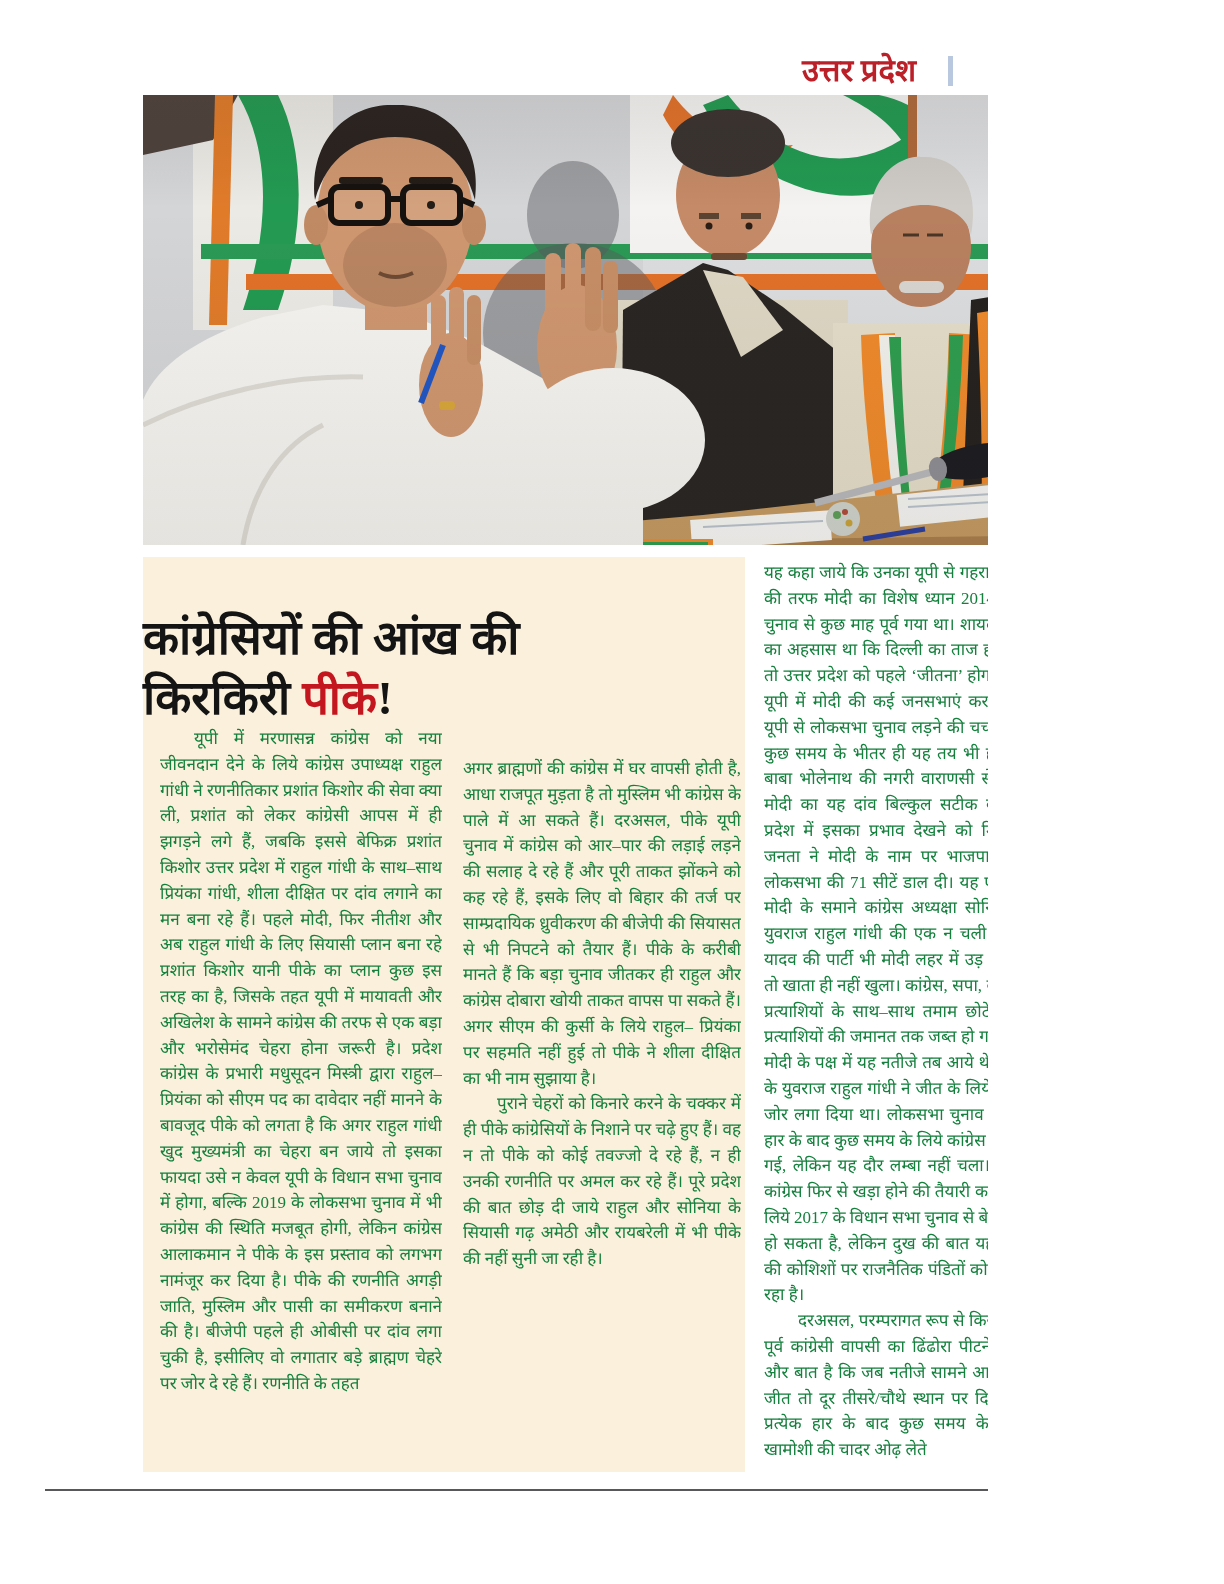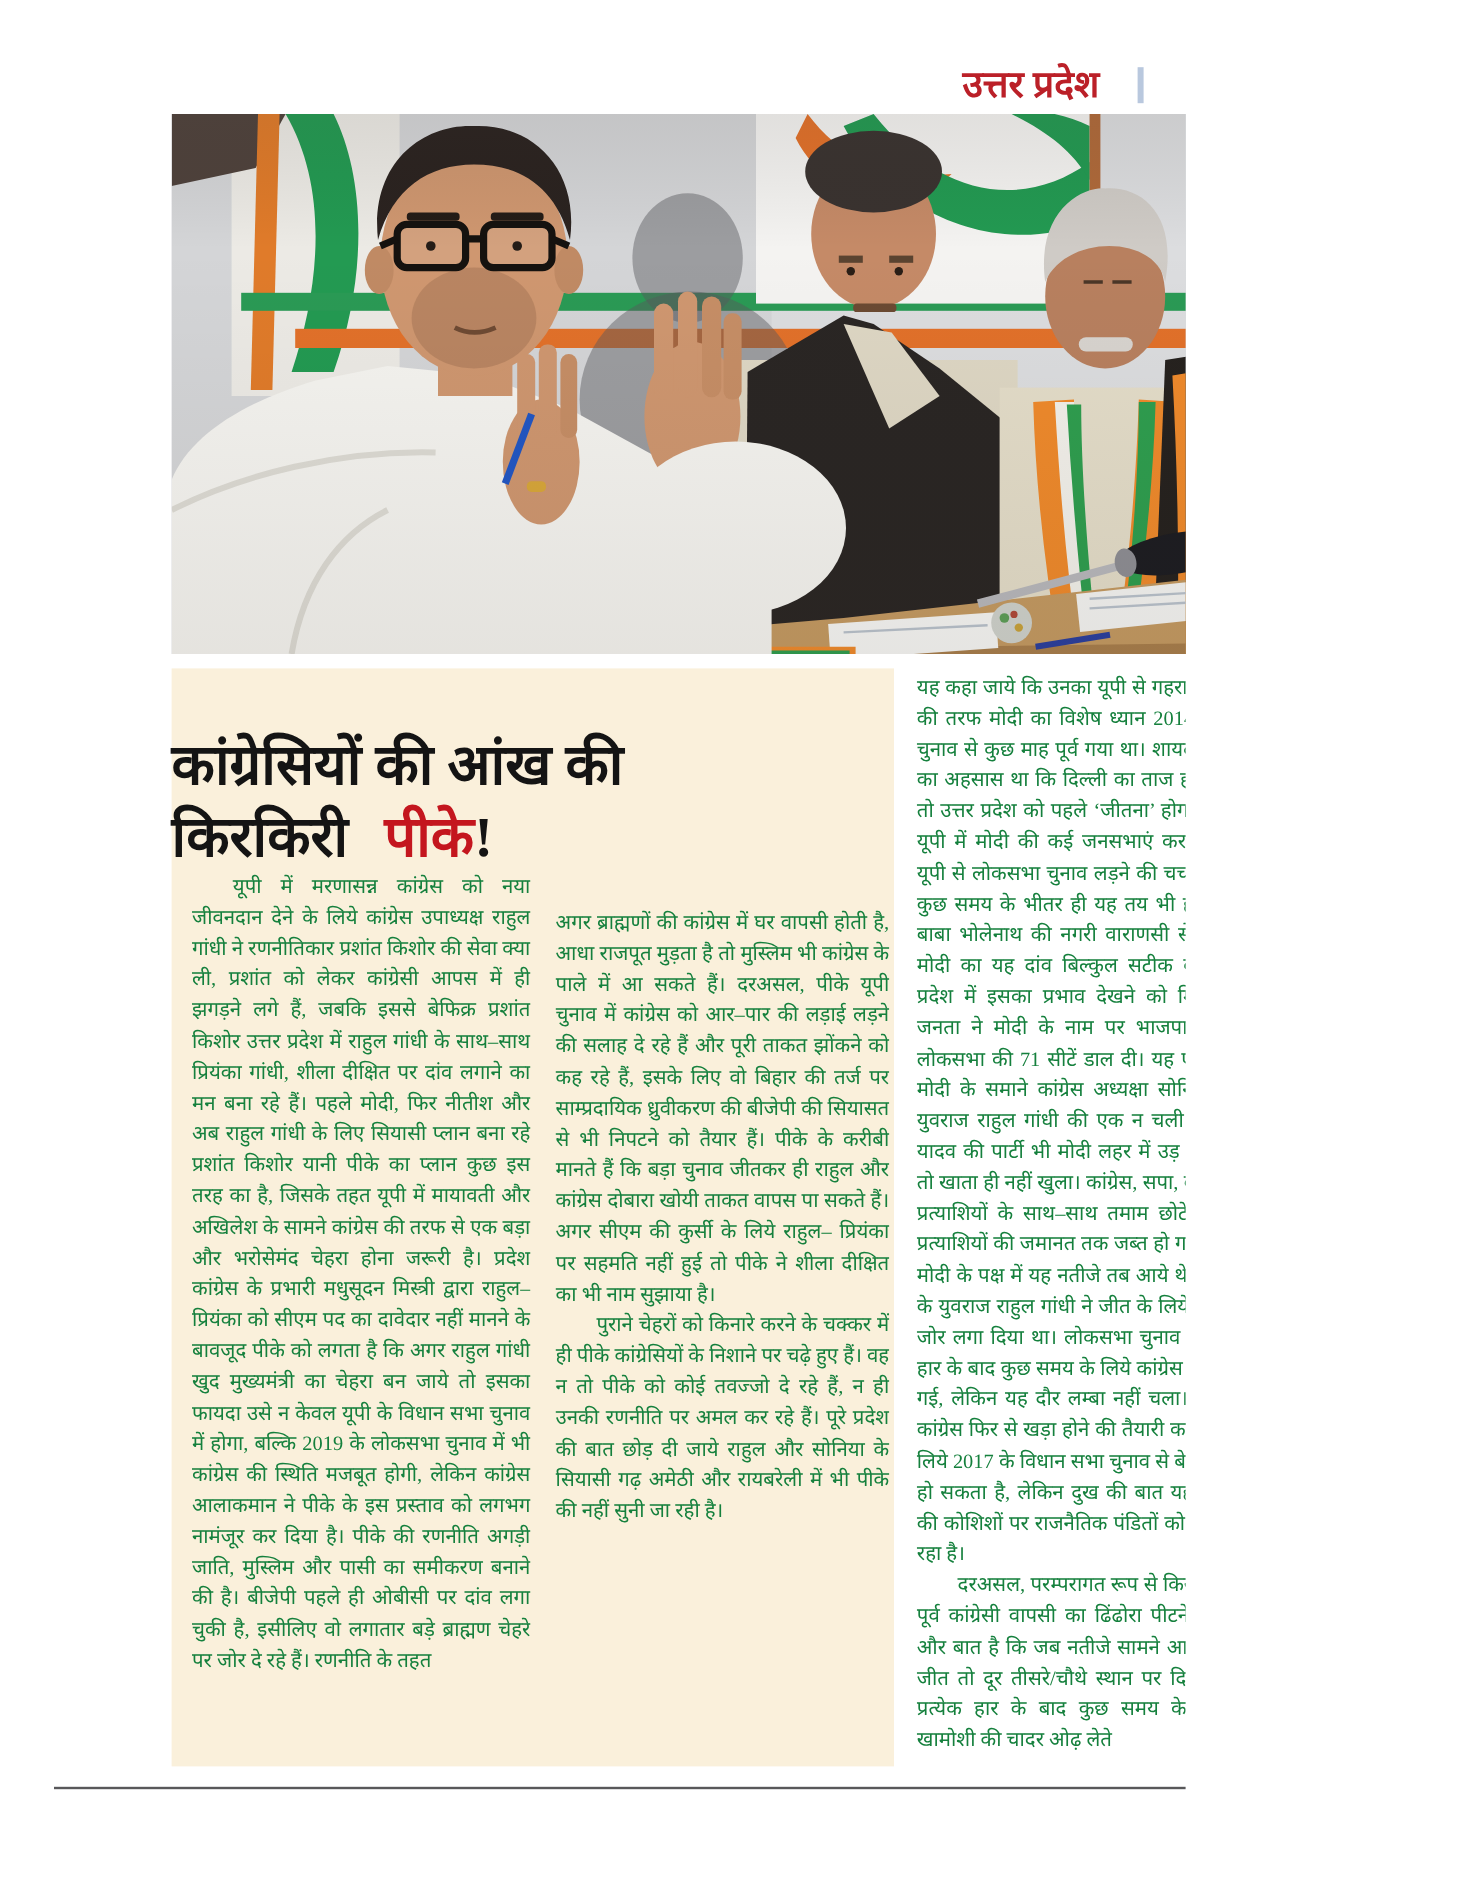--- a/index.html
+++ b/index.html
@@ -15,21 +15,21 @@
   .hdr-tick{position:absolute;top:56px;left:948px;width:5px;height:30px;background:#b9c8de;}
   .hdr-pill{position:absolute;top:59px;left:993px;width:172px;height:31px;border-radius:16px;background:#efcdba;}
   
   .photo{position:absolute;top:95px;left:143px;width:935px;height:450px;overflow:hidden;background:#d6d7d9;}
   
   .cream{position:absolute;top:557px;left:143px;width:602px;height:915px;background:#faf0db;}
   .title{
     position:absolute;top:577px;left:143px;width:602px;text-align:left;
     font-size:47px;line-height:60px;font-weight:bold;color:#141414;
   }
-  .title .red{color:#c4161e;margin-left:30px;}
+  .title .red{color:#c4161e;margin-left:12px;}
   .col{position:absolute;overflow:hidden;color:#15803d;font-size:17px;line-height:25.8px;text-align:justify;}
   .col1{left:160px;top:726px;width:282px;height:722px;}
   .col2{left:463px;top:756px;width:278px;height:722px;}
   .col3{left:764px;top:560px;width:314px;height:908px;}
   .col p{margin:0;padding:0;}
   .col p.indent{text-indent:34px;font-family:Liberation Serif, serif;}
   
   .foot-rule{position:absolute;top:1489px;left:45px;width:1136px;height:2px;background:#58585a;}
   .foot-row{position:absolute;top:1497px;right:146px;display:flex;align-items:center;gap:13px;}
   .foot-date{font-size:18px;font-weight:bold;color:#222;font-family:"Liberation Sans","DejaVu Sans",sans-serif;}

